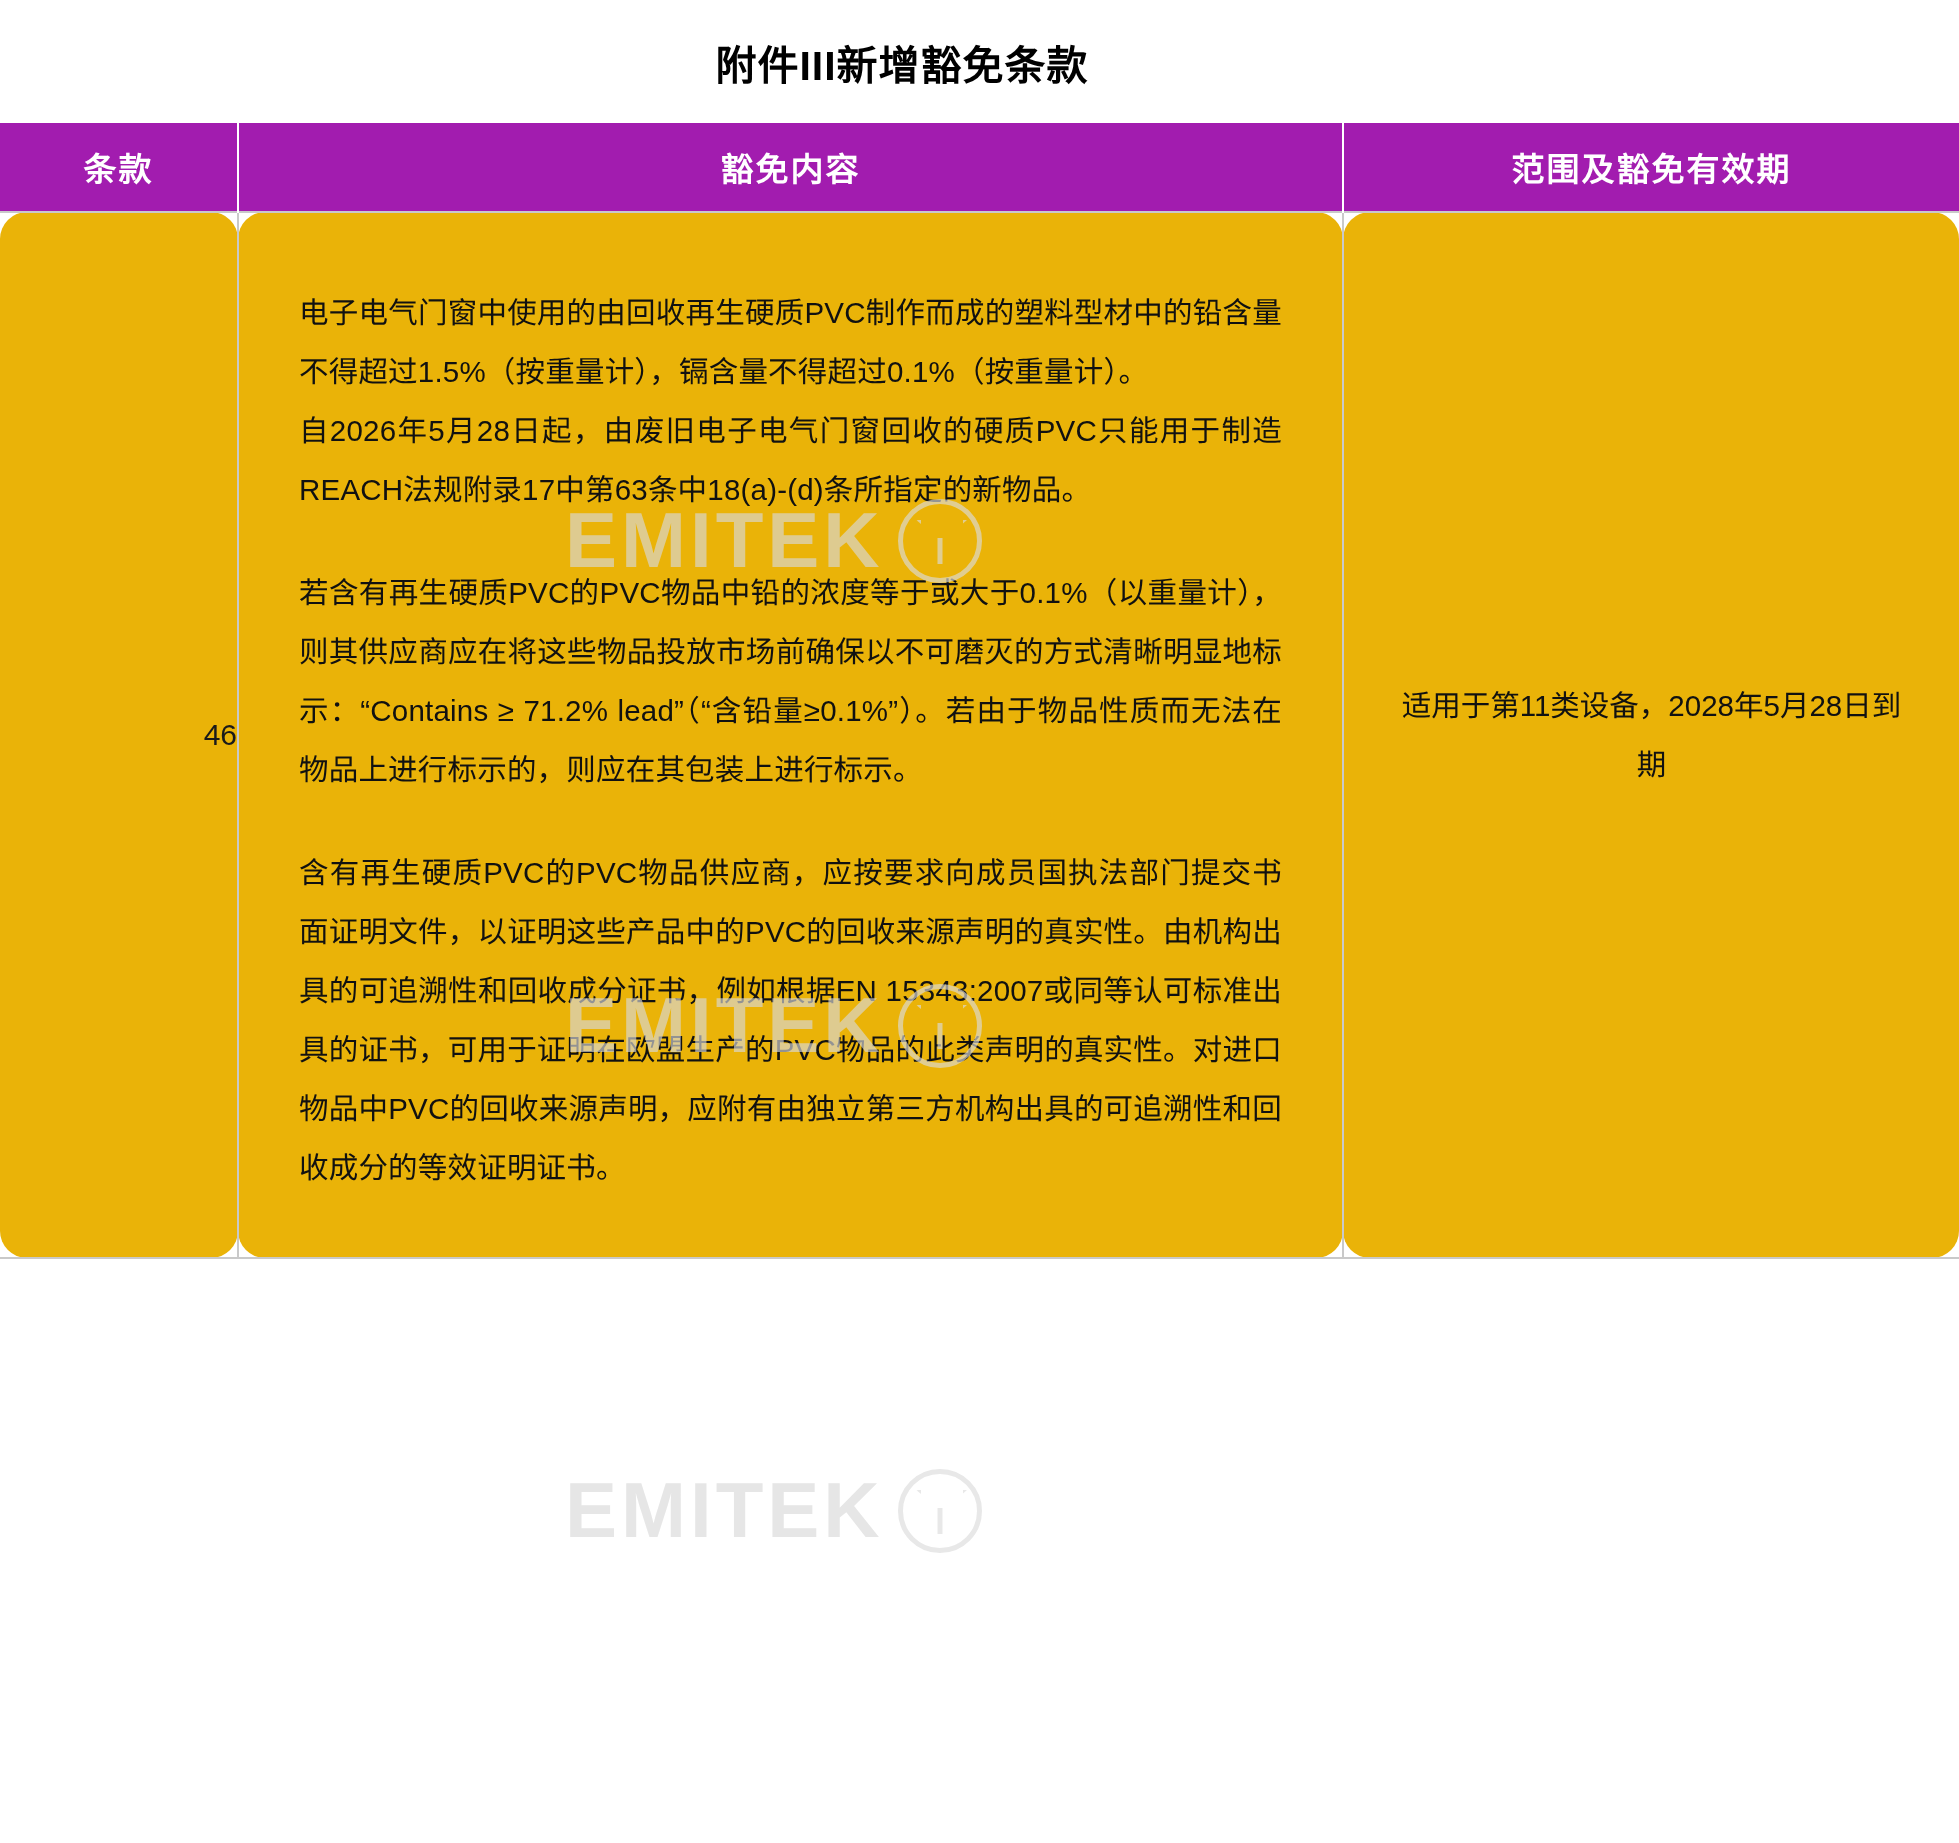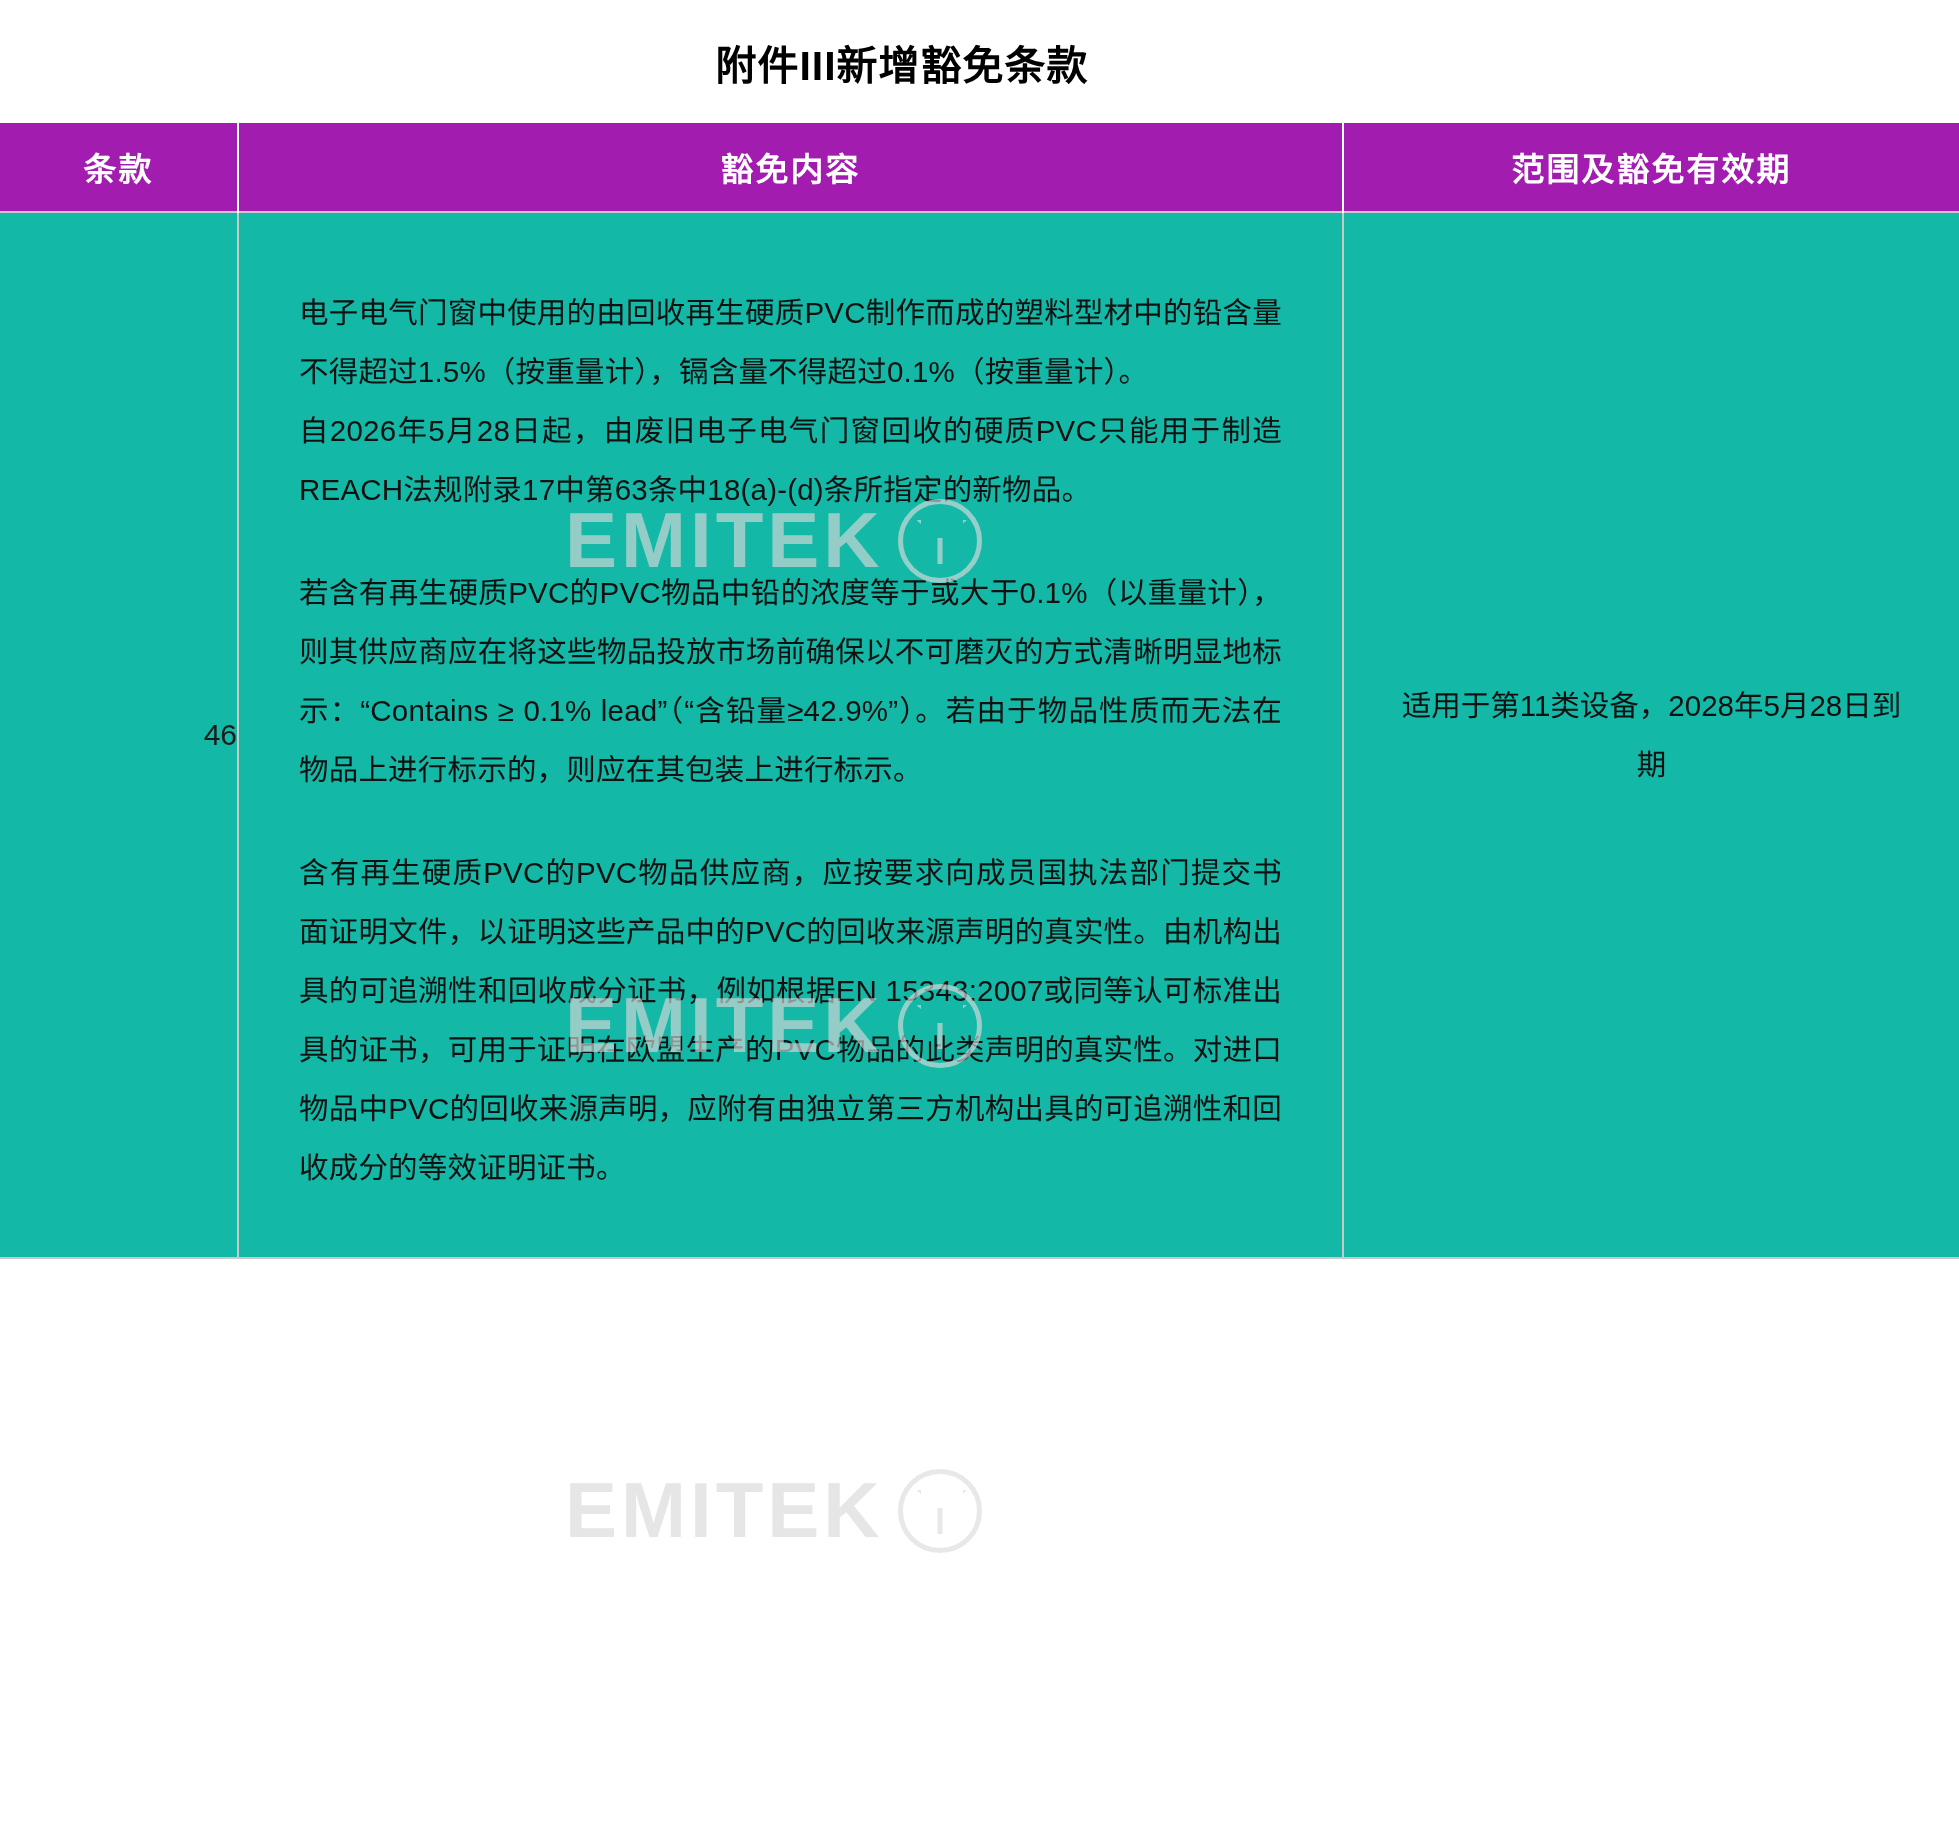--- a/index.html
+++ b/index.html
@@ -55,22 +55,23 @@
     border-bottom: none;
     padding: 0;
   }
   thead th.first { border-left: none; }
   thead th.last { border-right: none; }
 
   tbody td {
     border-top: 2px solid #c9c9c9;
     border-bottom: 2px solid #c9c9c9;
     vertical-align: middle;
-    background: #14b8a6;
+    background: #eab308;
     padding: 0;
+    border-radius: 27px;
   }
   td.cell-clause {
     text-align: right;
     font-size: 30px;
     color: #1a1a1a;
     border-right: 2px solid #c9c9c9;
   }
   td.cell-content {
     text-align: left;
     padding: 70px 60px 60px 60px;
@@ -174,21 +175,21 @@
         <th class="first">条款</th>
         <th>豁免内容</th>
         <th class="last">范围及豁免有效期</th>
       </tr>
     </thead>
     <tbody>
       <tr>
         <td class="cell-clause">46</td>
         <td class="cell-content">
           <p class="para">电子电气门窗中使用的由回收再生硬质PVC制作而成的塑料型材中的铅含量不得超过1.5%（按重量计），镉含量不得超过0.1%（按重量计）。<br>自2026年5月28日起，由废旧电子电气门窗回收的硬质PVC只能用于制造REACH法规附录17中第63条中18(a)-(d)条所指定的新物品。</p>
-          <p class="para">若含有再生硬质PVC的PVC物品中铅的浓度等于或大于0.1%（以重量计），则其供应商应在将这些物品投放市场前确保以不可磨灭的方式清晰明显地标示：“Contains ≥ 0.1% lead”（“含铅量≥42.9%”）。若由于物品性质而无法在物品上进行标示的，则应在其包装上进行标示。</p>
+          <p class="para">若含有再生硬质PVC的PVC物品中铅的浓度等于或大于0.1%（以重量计），则其供应商应在将这些物品投放市场前确保以不可磨灭的方式清晰明显地标示：“Contains ≥ 71.2% lead”（“含铅量≥0.1%”）。若由于物品性质而无法在物品上进行标示的，则应在其包装上进行标示。</p>
           <p class="para">含有再生硬质PVC的PVC物品供应商，应按要求向成员国执法部门提交书面证明文件，以证明这些产品中的PVC的回收来源声明的真实性。由机构出具的可追溯性和回收成分证书，例如根据EN 15343:2007或同等认可标准出具的证书，可用于证明在欧盟生产的PVC物品的此类声明的真实性。对进口物品中PVC的回收来源声明，应附有由独立第三方机构出具的可追溯性和回收成分的等效证明证书。</p>
         </td>
         <td class="cell-scope">
           <div class="scope-text">适用于第11类设备，2028年5月28日到期</div>
         </td>
       </tr>
     </tbody>
   </table>
 
   <div class="watermark-layer">

